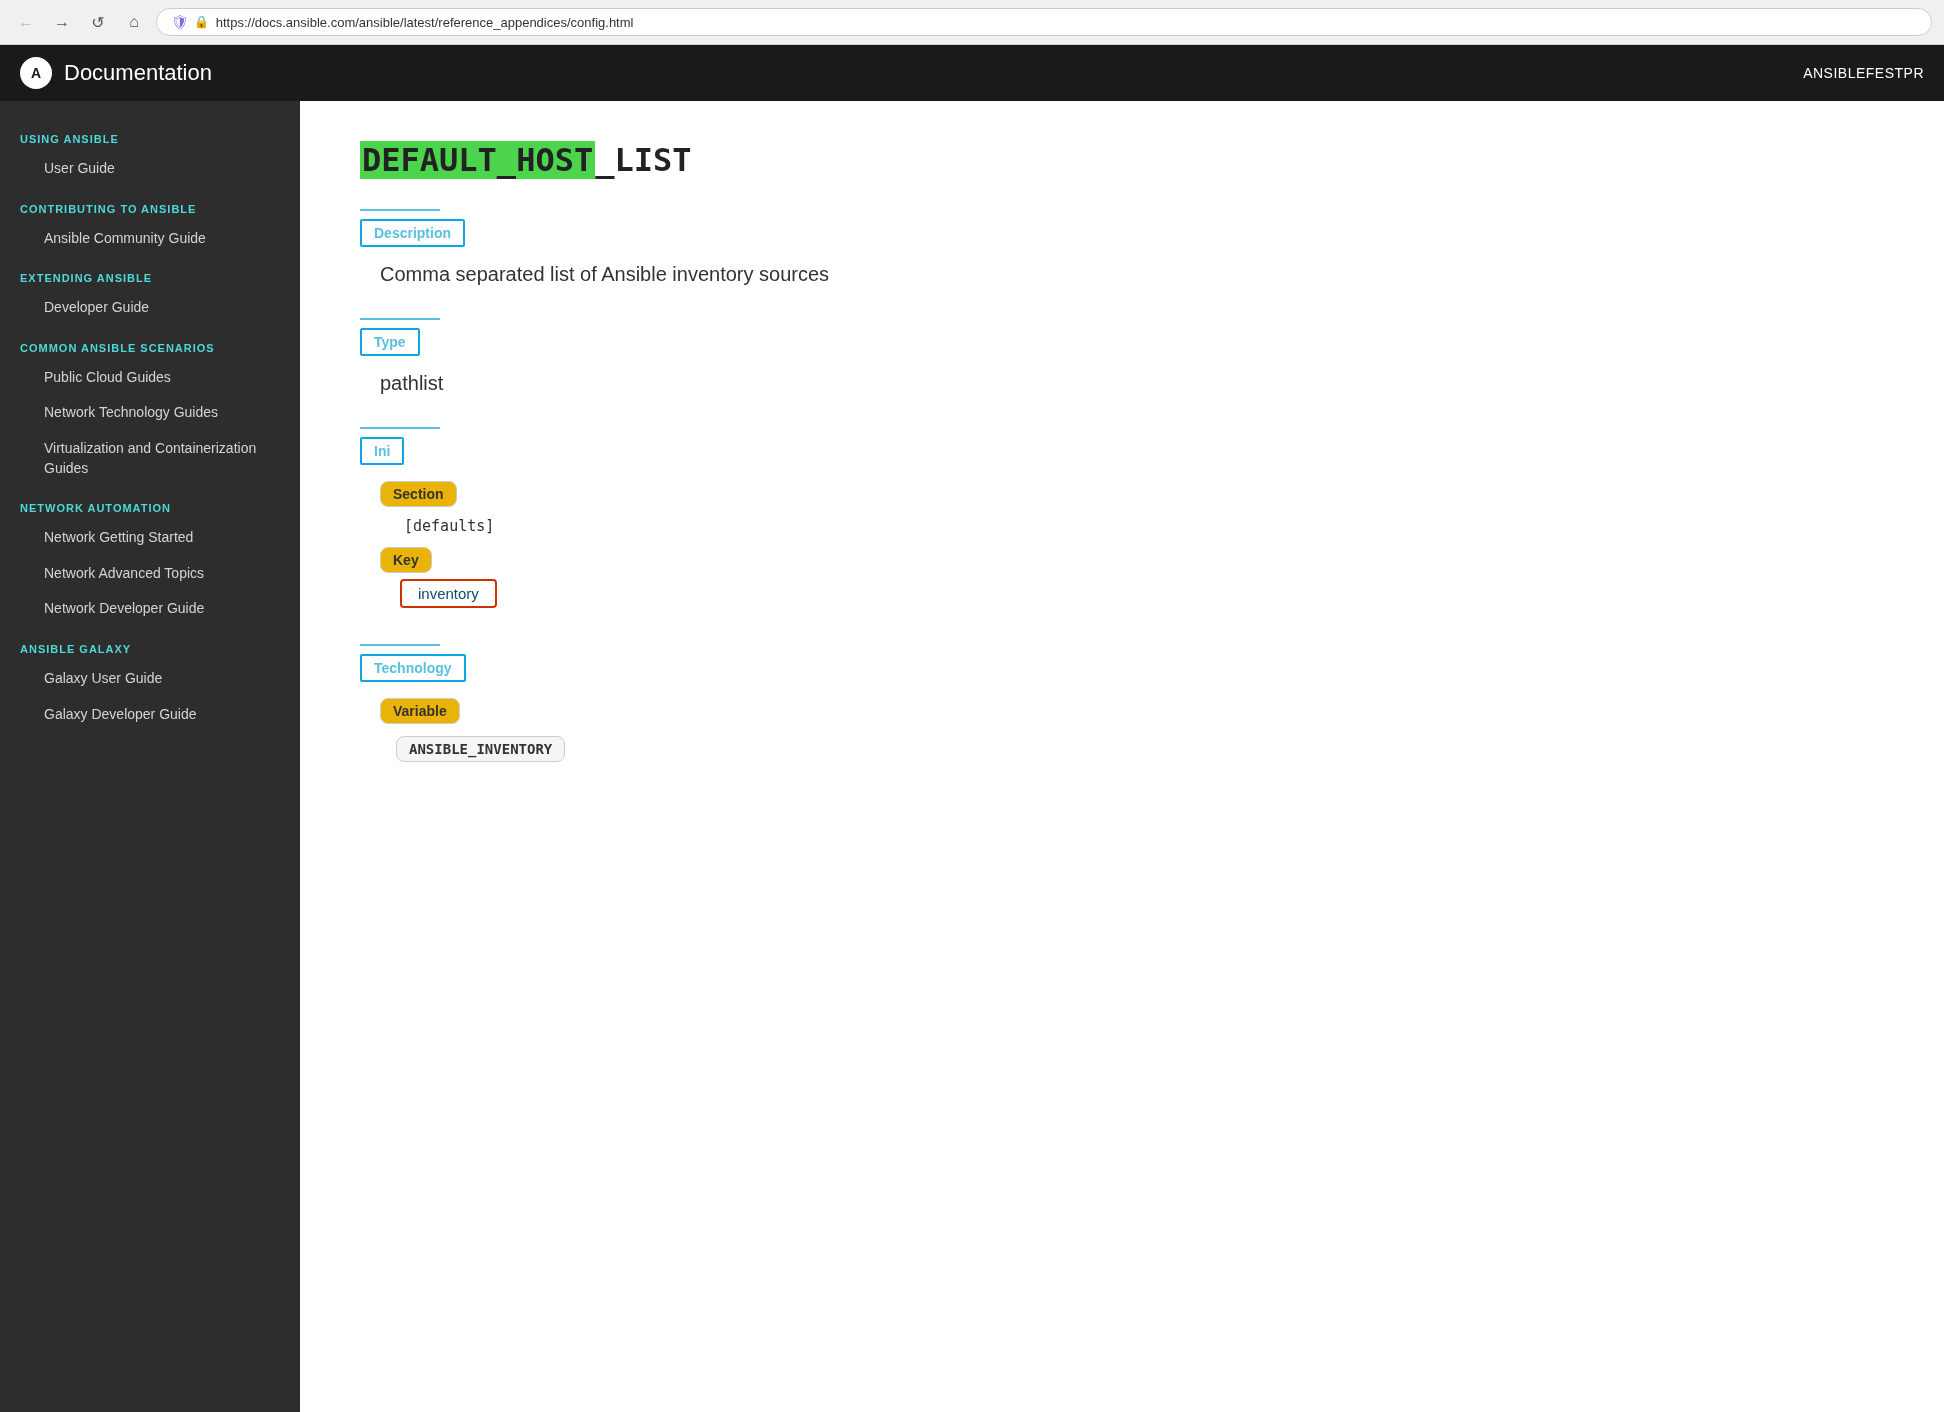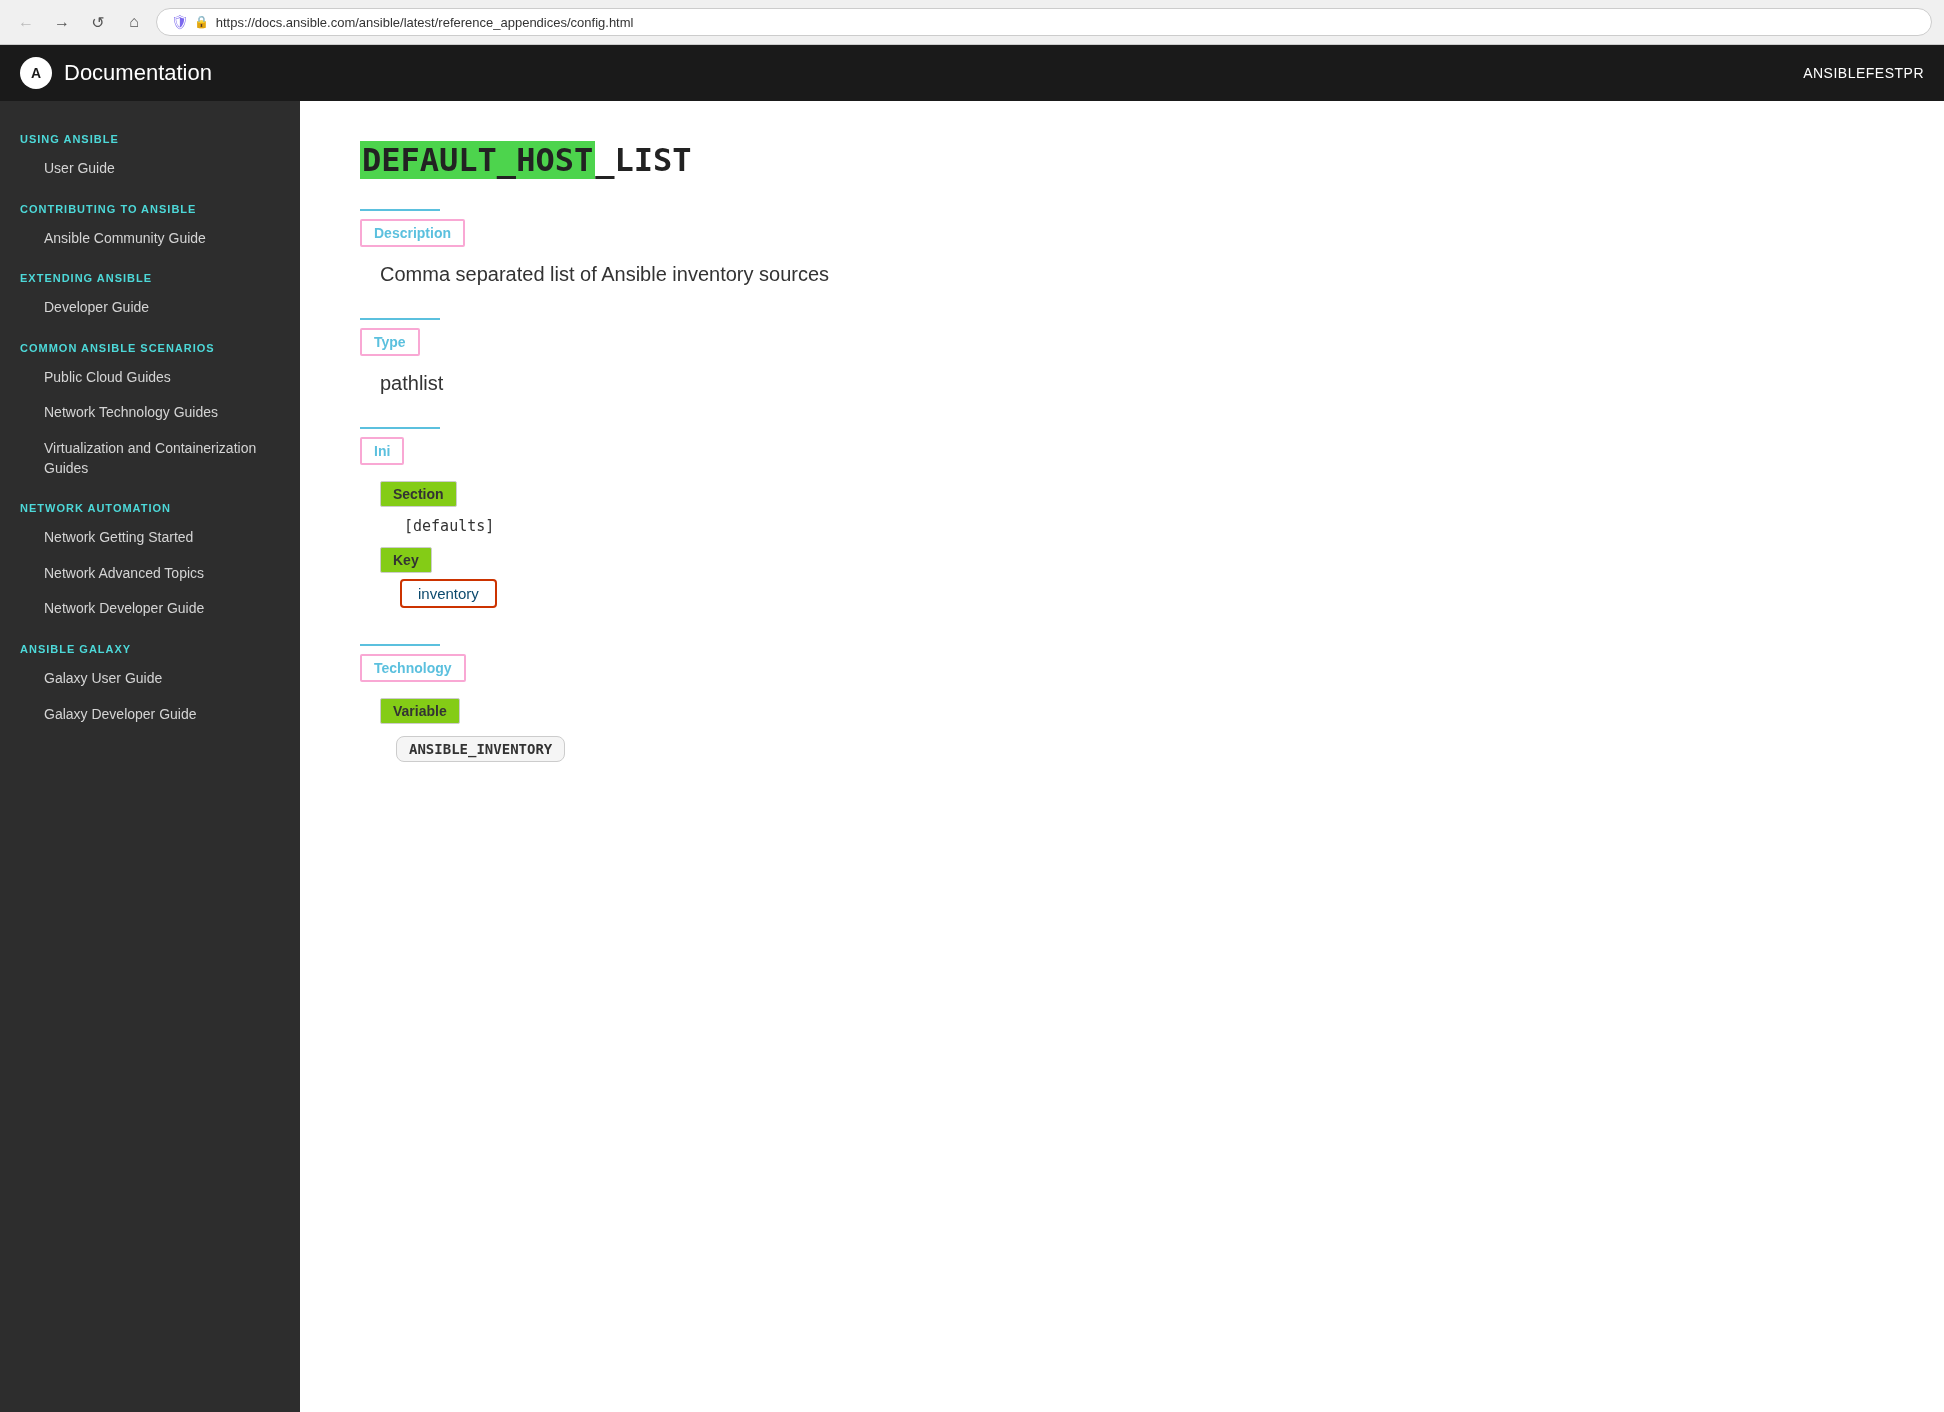--- a/index.html
+++ b/index.html
@@ -131,21 +131,21 @@
       font-family: monospace;
     }
     .page-heading .highlight {
       background: #4dd44d;
       padding: 0 2px;
     }
 
     
     .section-tab {
       display: inline-block;
-      border: 2px solid #f9a8d4;
+      border: 2px solid #0ea5e9;
       color: #5bc0de;
       font-size: 14px;
       font-weight: 600;
       padding: 4px 12px;
       margin-bottom: 8px;
       border-radius: 2px;
     }
     .section-divider {
       border: none;
       border-top: 2px solid #5bc0de;
@@ -167,28 +167,28 @@
       font-size: 15px;
     }
 
     
     .ini-subsection {
       margin-left: 20px;
       margin-top: 8px;
     }
     .ini-label {
       display: inline-block;
-      background: #84cc16;
+      background: #eab308;
       border: 1px solid #ccc;
       color: #333;
       font-size: 14px;
       font-weight: 600;
       padding: 4px 12px;
       margin-bottom: 6px;
-      border-radius: 2px;
+      border-radius: 8px;
     }
     .ini-value {
       font-size: 15px;
       color: #333;
       padding: 4px 24px 12px 24px;
     }
     .ini-value.mono { font-family: monospace; }
     .ini-value.highlighted {
       display: inline-block;
       border: 2px solid #cc3300;

